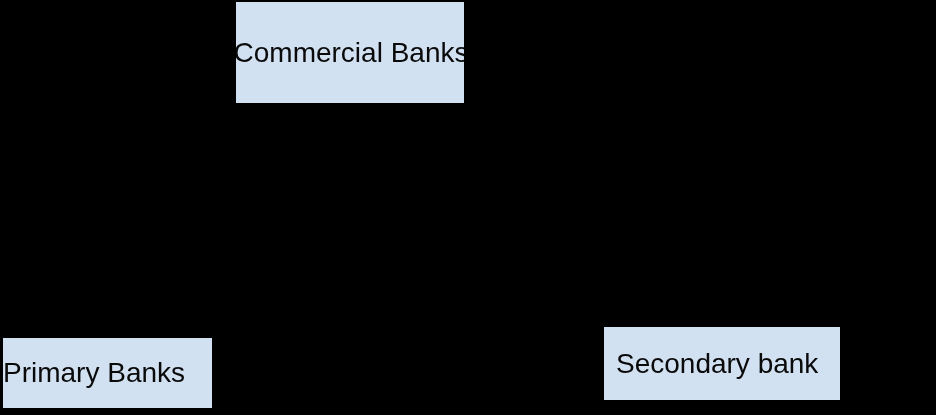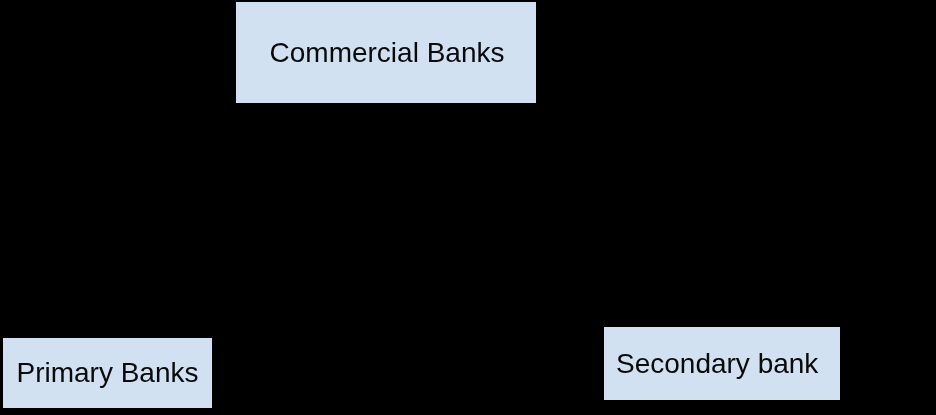--- a/index.html
+++ b/index.html
@@ -33,35 +33,35 @@
     font-size: 28px;
     line-height: 1;
     color: #0a0a0a;
     white-space: nowrap;
   }
 
   
   #node-commercial-banks {
     left: 236px;
     top: 2px;
-    width: 300px;
+    width: 228px;
     height: 101px;
     justify-content: center;
   }
   #node-commercial-banks .node-label {
     padding-left: 2px;
   }
 
   
   #node-primary-banks {
     left: 3px;
     top: 338px;
     width: 209px;
     height: 70px;
-    justify-content: center;
+    justify-content: flex-start;
   }
 
   
   #node-secondary-banks {
     left: 604px;
     top: 327px;
     width: 236px;
     height: 73px;
     justify-content: flex-start;
   }

